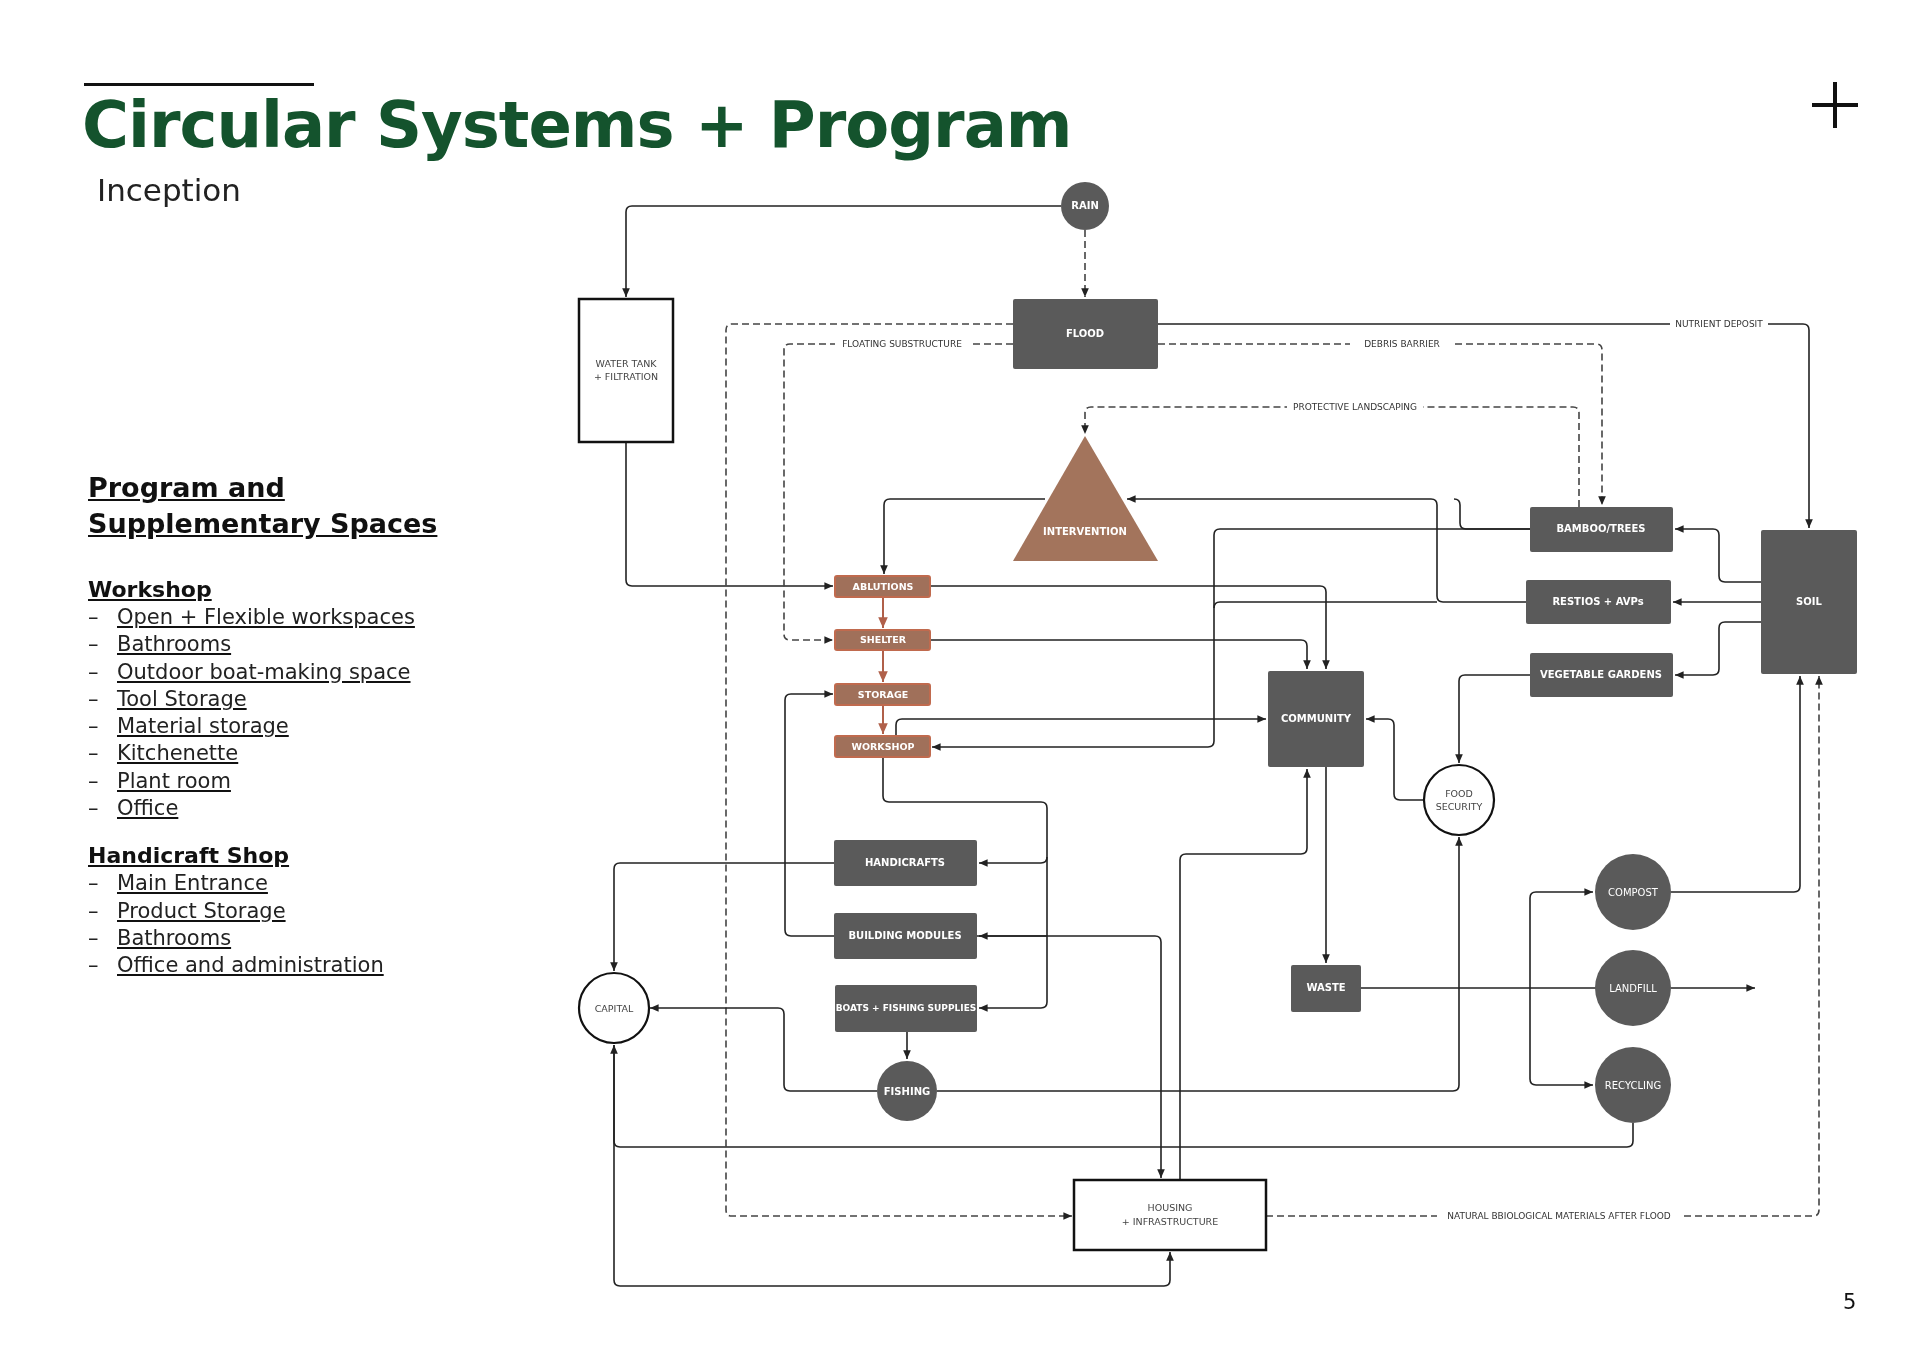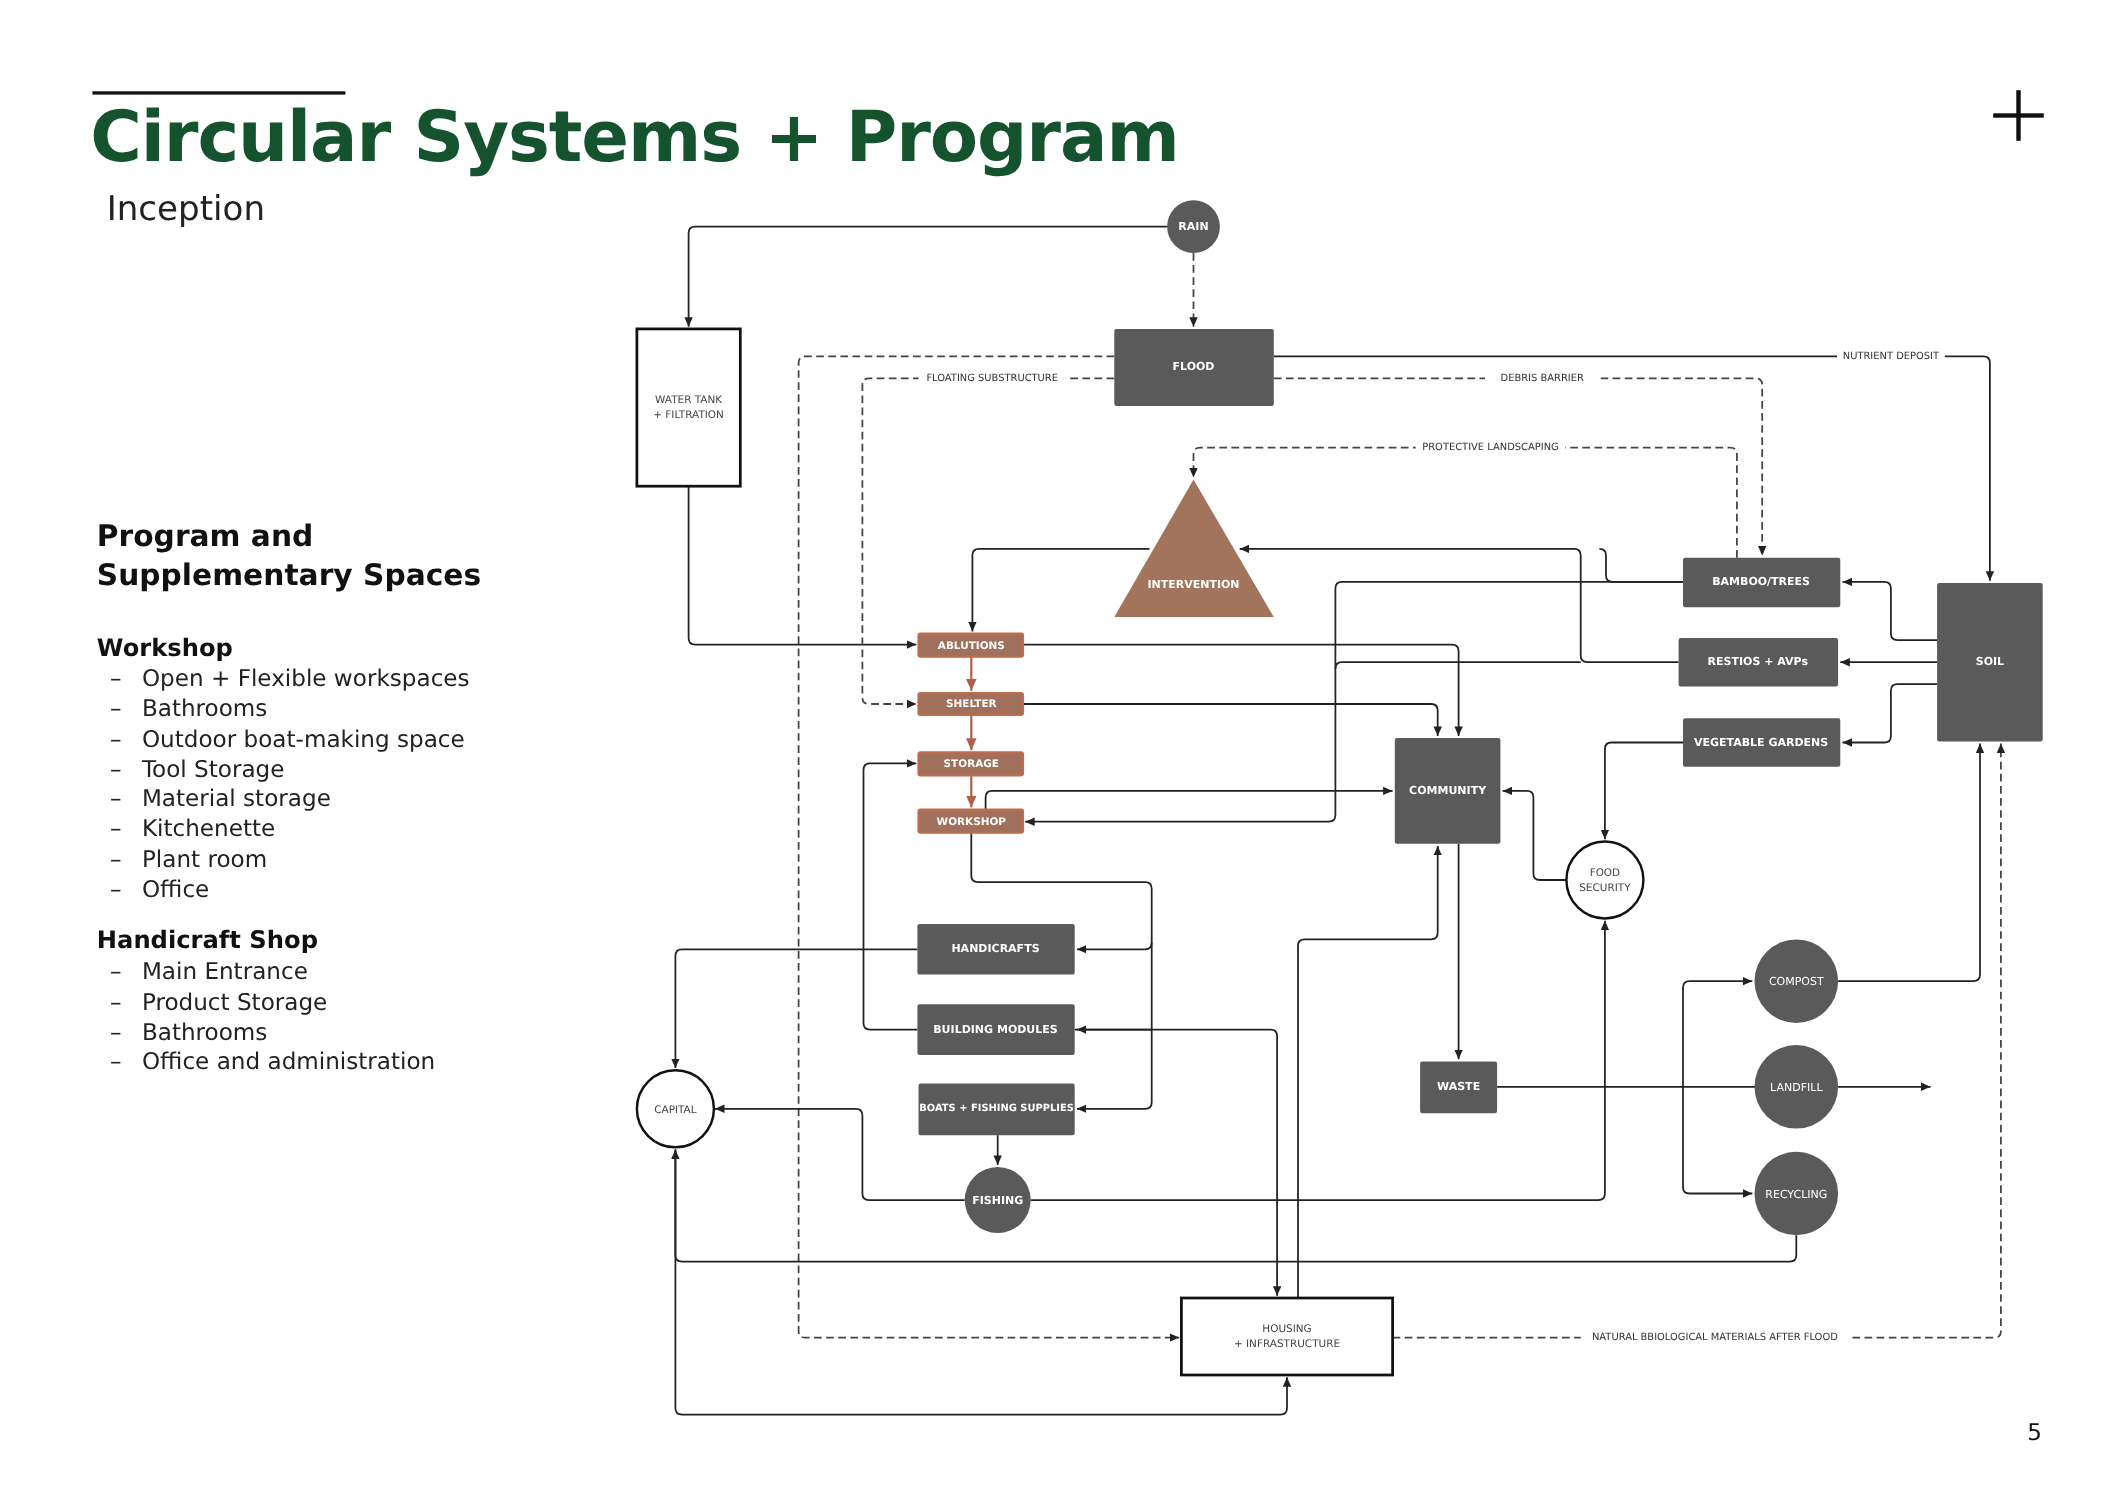--- a/index.html
+++ b/index.html
@@ -4,24 +4,24 @@
 <style>
   html, body { margin: 0; padding: 0; background: #ffffff; }
   body { width: 1920px; height: 1357px; position: relative; overflow: hidden; font-family: "DejaVu Sans", sans-serif; color: #111; }
   .rule { position: absolute; left: 84px; top: 83px; width: 230px; height: 3px; background: #111; }
   .title { position: absolute; left: 82px; top: 88px; font-size: 64px; font-weight: bold; letter-spacing: -1px; margin: 0; color: #14532d; }
   .subtitle { position: absolute; left: 97px; top: 172px; font-size: 31px; color: #222; margin: 0; }
   .plus { position: absolute; left: 1812px; top: 82px; width: 46px; height: 46px; }
   .plus::before, .plus::after { content: ""; position: absolute; background: #111; }
   .plus::before { left: 0; top: 21px; width: 46px; height: 4px; }
   .plus::after { left: 21px; top: 0; width: 4px; height: 46px; }
-  .program { position: absolute; left: 88px; top: 470px; width: 420px; }
+  .program { position: absolute; left: 88px; top: 470px; width: 420px; text-decoration: underline; }
   .program h2 { font-size: 27px; font-weight: bold; line-height: 36px; margin: 0 0 34px 0; }
   .program h3 { font-size: 22px; font-weight: bold; margin: 0; line-height: 28px; }
-  .program ul { list-style: none; margin: 0 0 20px 12px; padding: 0; }
+  .program ul { list-style: none; margin: 0 0 20px 0; padding: 0; }
   .program li { font-size: 21px; line-height: 27.3px; color: #222; }
   .program li .dash { display: inline-block; width: 29px; }
   .page-num { position: absolute; left: 1843px; top: 1290px; font-size: 21px; color: #111; }
   svg.diagram { position: absolute; left: 0; top: 0; }
   .node-dark { fill: #5a5a5a; }
   .node-brown { fill: #a0705a; stroke: #c06a4e; stroke-width: 2; }
   .lbl { font-family: "DejaVu Sans", sans-serif; font-size: 10px; fill: #fff; text-anchor: middle; dominant-baseline: middle; font-weight: bold; }
   .lbl-dark { font-family: "DejaVu Sans", sans-serif; font-size: 9.5px; fill: #444; text-anchor: middle; dominant-baseline: middle; }
   .edge-lbl { font-family: "DejaVu Sans", sans-serif; font-size: 9px; fill: #333; text-anchor: middle; dominant-baseline: middle; }
   .ln { fill: none; stroke: #222; stroke-width: 1.6; }

